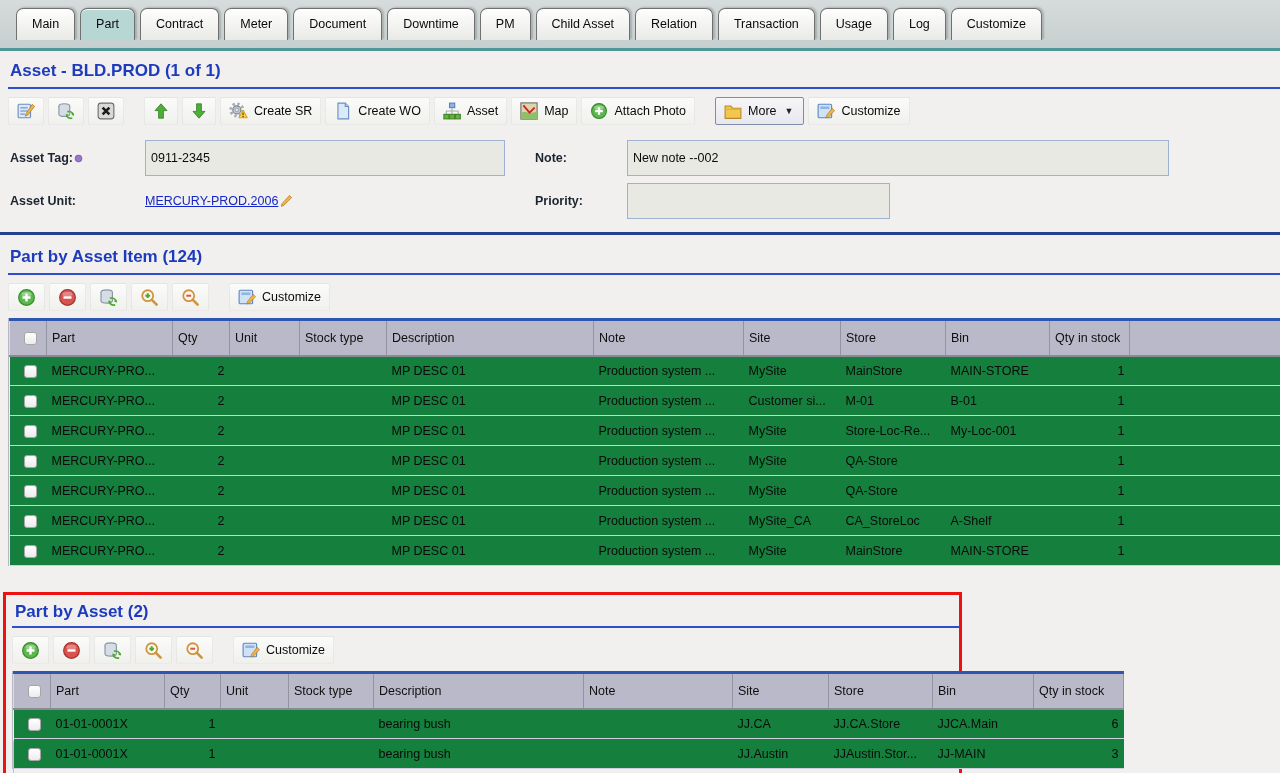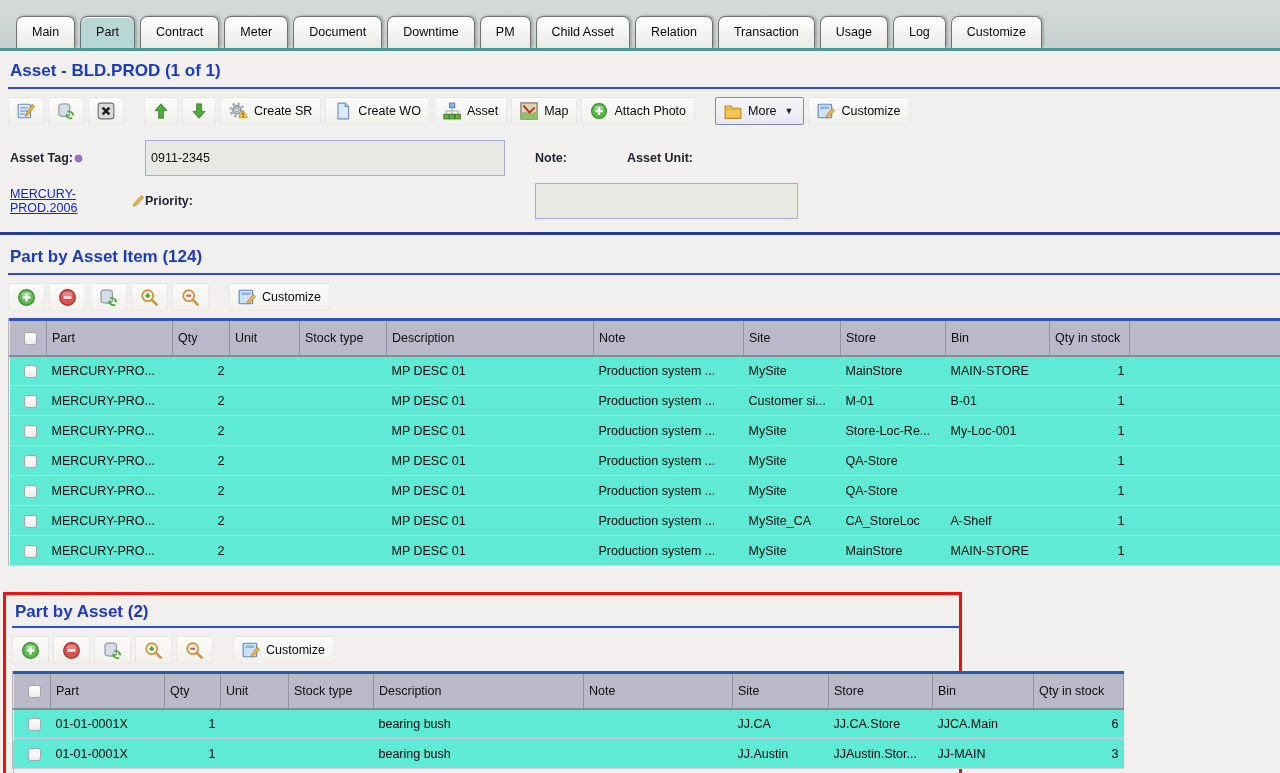--- a/index.html
+++ b/index.html
@@ -7,21 +7,21 @@
   body {
     width:1280px; height:773px; overflow:hidden;
     background:#f1f0ee;
     font-family:"Liberation Sans", sans-serif;
     font-size:12.5px; color:#1a1a1a;
   }
   
   .tab-band {
     height:51px; background:linear-gradient(#d6dbdb,#c6cfcf);
     border-bottom:3px solid #4f9696;
-    display:flex; align-items:flex-end; padding-left:16px;
+    display:flex; align-items:center; padding-left:16px;
   }
   .tab {
     background:linear-gradient(#fefefd,#e9e9e6);
     border:1px solid #707070; border-bottom:none;
     border-radius:7px 7px 0 0;
     padding:8px 15px 9px; margin-right:5px;
     box-shadow:inset 0 1px 0 #ffffff, 2px -1px 2px rgba(0,0,0,0.18);
     color:#0a0a0a; cursor:pointer; white-space:nowrap;
   }
   .tab.active { background:#b7d7d4; }
@@ -65,21 +65,21 @@
   .grid-wrap { margin-left:8px; border-left:1px solid #b8b8c2; }
   table.grid { border-collapse:collapse; table-layout:fixed; width:100%; }
   table.grid thead th {
     background:#b9b9ca; height:36px; font-weight:normal; text-align:left;
     padding:2px 5px; font-size:12.5px; color:#0f0f0f;
     border-top:3px solid #2e55b0; border-bottom:2px solid #8a8a92;
     border-right:1px solid #9294a2; border-left:1px solid #dcdce8;
     white-space:normal; line-height:1.15;
   }
   table.grid thead th.fill { border-right:none; }
-  table.grid tbody tr { background:#5eead4; }
+  table.grid tbody tr { background:#15803d; }
   table.grid tbody td {
     height:30px; padding:2px 5px; border-bottom:1px solid #cfcfde;
     overflow:hidden; white-space:nowrap; color:#0a0a0a;
   }
   td.num { text-align:right; padding-right:14px; }
   .cb {
     display:inline-block; width:13px; height:13px; margin-left:9px;
     background:linear-gradient(#ffffff,#ececec);
     border:1px solid #a6a6a6; border-radius:3px; vertical-align:middle;
     cursor:pointer;
@@ -248,20 +248,21 @@
     <span class="ic">
       <svg width="11" height="11" viewBox="0 0 16 16">
           <circle cx="8" cy="8" r="5" fill="#9a77c8" stroke="#6f4fa0"></circle>
         </svg>
     </span>
   </div>
   <div><input class="tb-input w-asset-tag" readonly="" value="0911-2345" style=""></div>
   <div class="field-label">
       <span>Note:</span>
     </div>
+  <div><input class="tb-input w-note" readonly="" value="New note --002" style=""></div>
 
   <div class="field-label">
       <span>Asset Unit:</span>
     </div>
   <div class="link-row">
     <a href="#" class="field-link">MERCURY-PROD.2006</a>
     <span class="ic">
       <svg width="15" height="15" viewBox="0 0 16 16">
           <polygon points="12.3,1.6 14.5,3.8 6.2,12.2 3.5,13 4.3,10.3" fill="#f0b54a" stroke="#b07820" stroke-width="0.8"></polygon>
         </svg>

